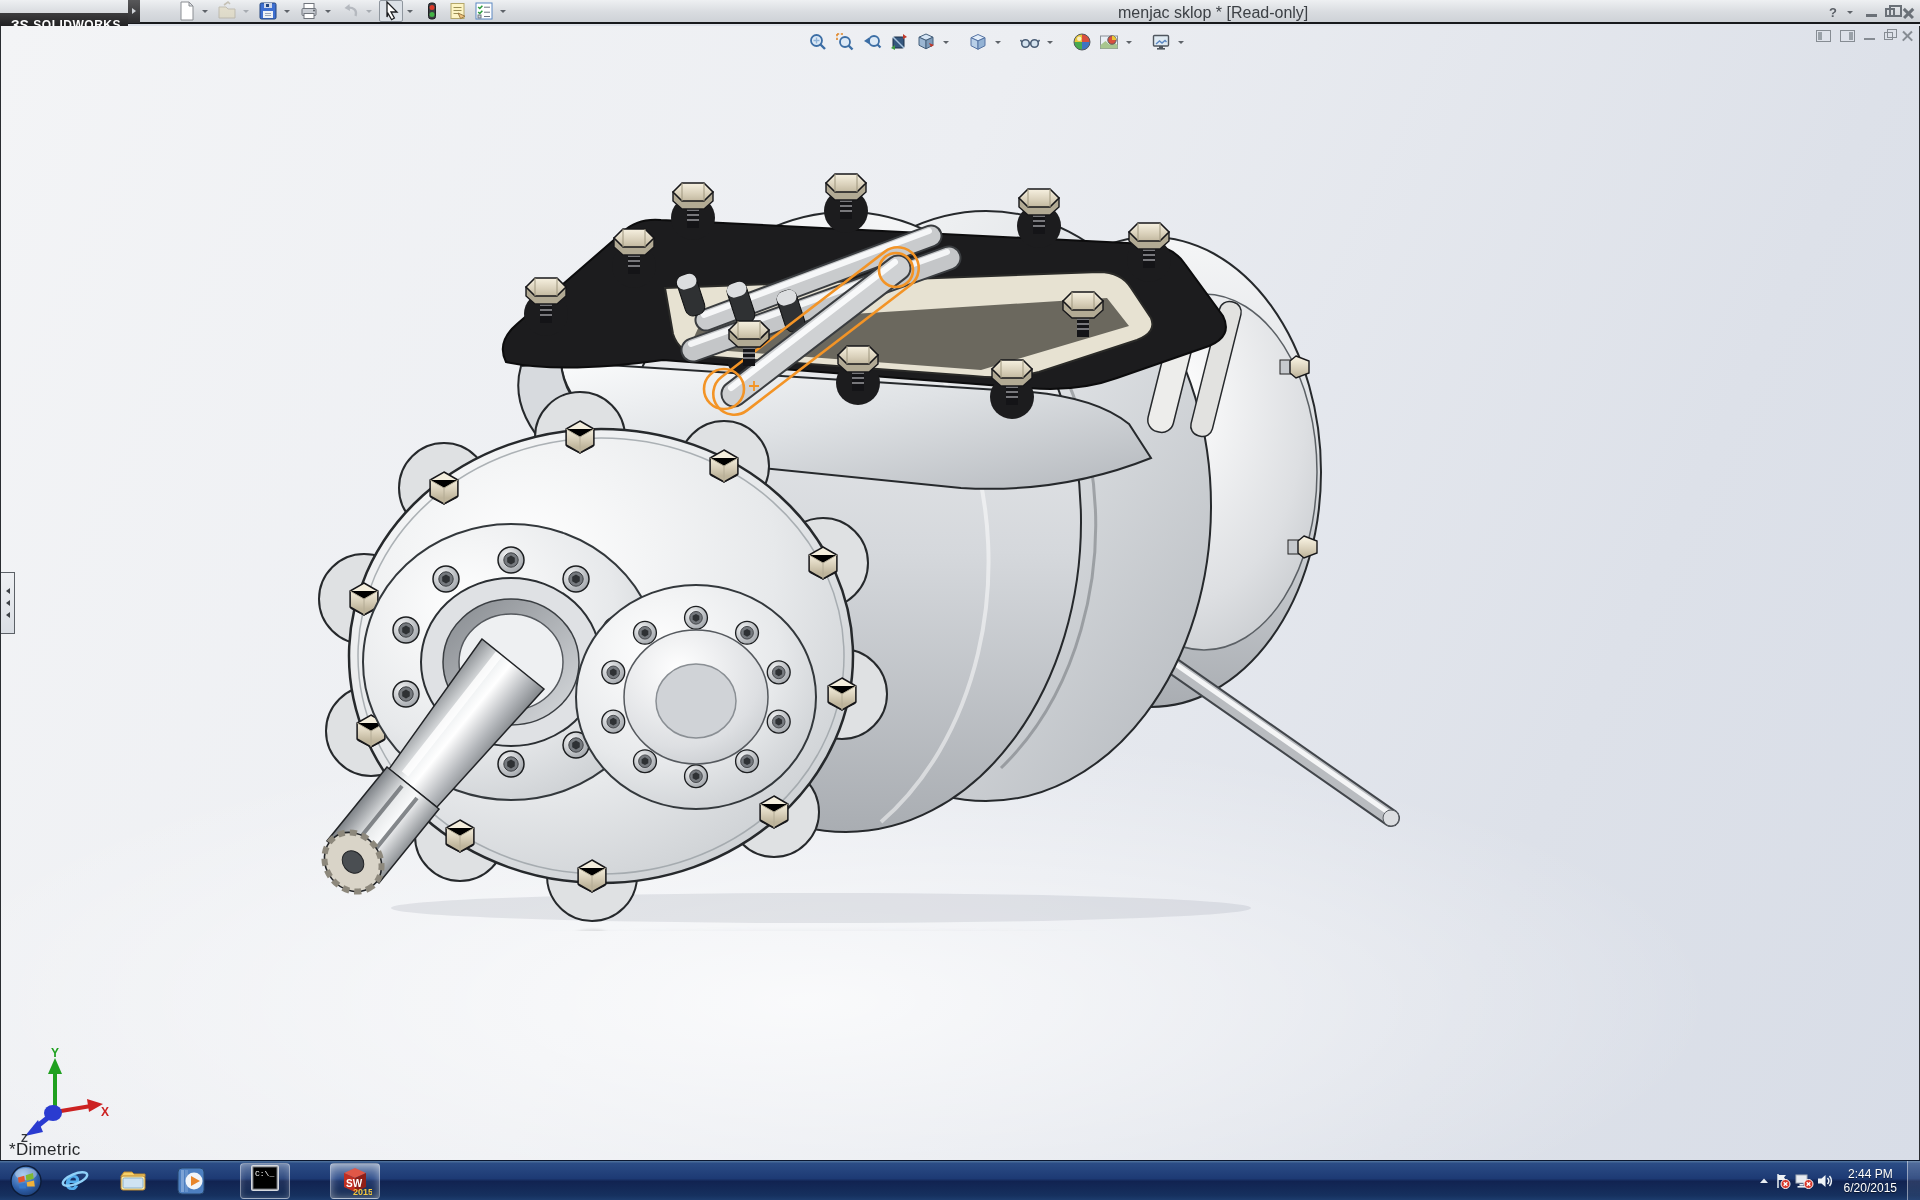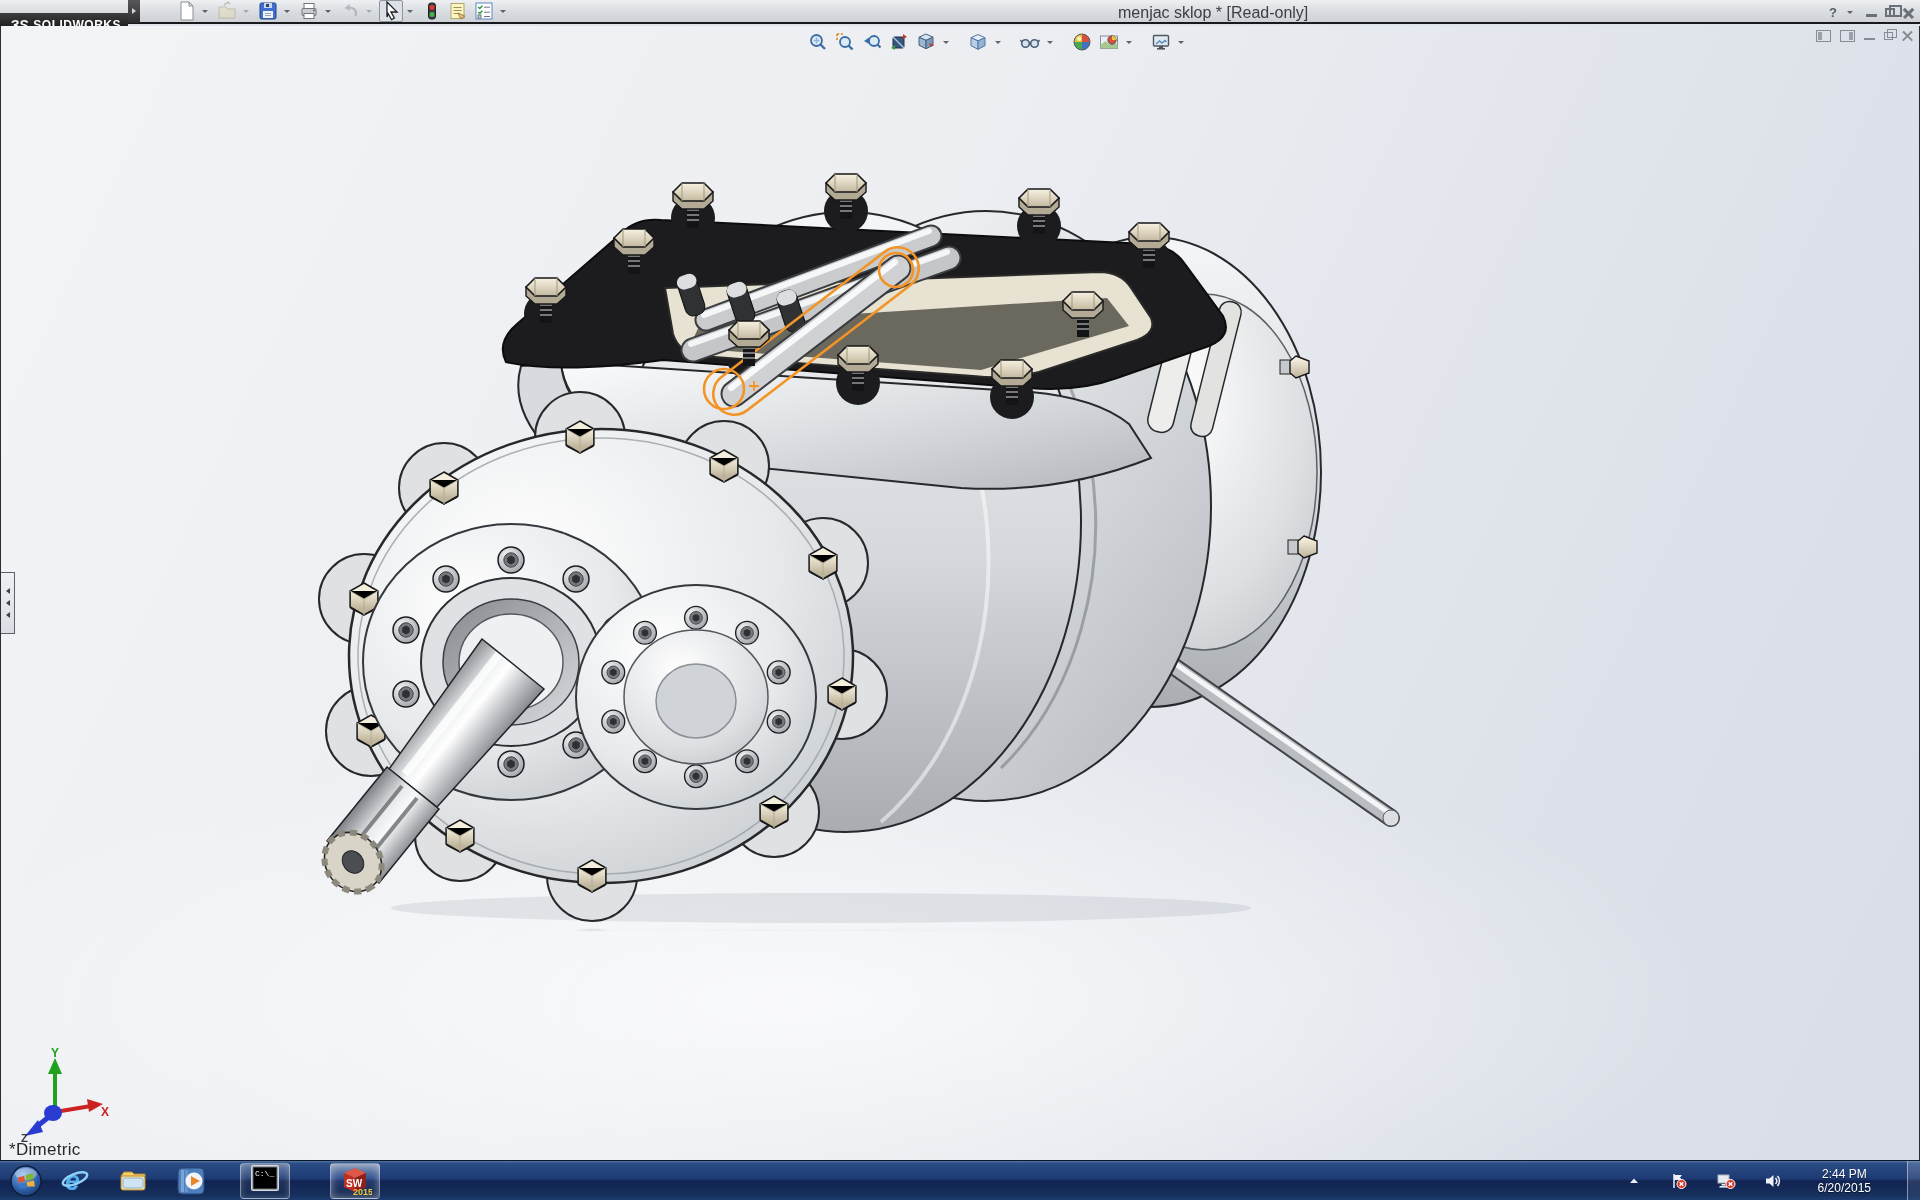--- a/index.html
+++ b/index.html
@@ -78,21 +78,21 @@
     background:linear-gradient(#54779f 0%, #2b4c85 6%, #1d3a74 45%, #112351 52%, #16305e 88%, #1d3c6e 100%);
     border-top:1px solid #0b1830; display:flex; align-items:center; }
   #startorb { width:40px; height:40px; display:flex; align-items:center; justify-content:center; margin-left:6px; }
   .launcher { width:58px; height:40px; display:flex; align-items:center; justify-content:center; }
   .taskbtn { width:50px; height:36px; margin:0 20px; border-radius:4px;
     background:linear-gradient(rgba(255,255,255,.28), rgba(255,255,255,.08) 45%, rgba(0,0,0,.12));
     border:1px solid rgba(255,255,255,.45); box-shadow:inset 0 0 6px rgba(255,255,255,.25);
     display:flex; align-items:flex-start; justify-content:center; }
   .taskbtn.active { background:linear-gradient(rgba(255,255,255,.42), rgba(140,180,255,.18) 45%, rgba(0,0,0,.18));
     box-shadow:inset 0 0 9px rgba(255,255,255,.45); }
-  #trayarea { margin-left:auto; display:flex; align-items:center; gap:28px; height:40px; }
+  #trayarea { margin-left:auto; display:flex; align-items:center; gap:2px; height:40px; }
   .trayic { display:flex; align-items:center; justify-content:center; }
   #clock { text-align:center; color:#fff; font-size:12px; line-height:14px; padding:0 8px; text-shadow:0 1px 1px rgba(0,0,0,.6); }
   #showdesktop { width:13px; height:40px; border-left:1px solid rgba(255,255,255,.45);
     background:linear-gradient(rgba(255,255,255,.18), rgba(255,255,255,.04)); }
 </style>
 </head>
 <body>
 
 <div id="app">
 

